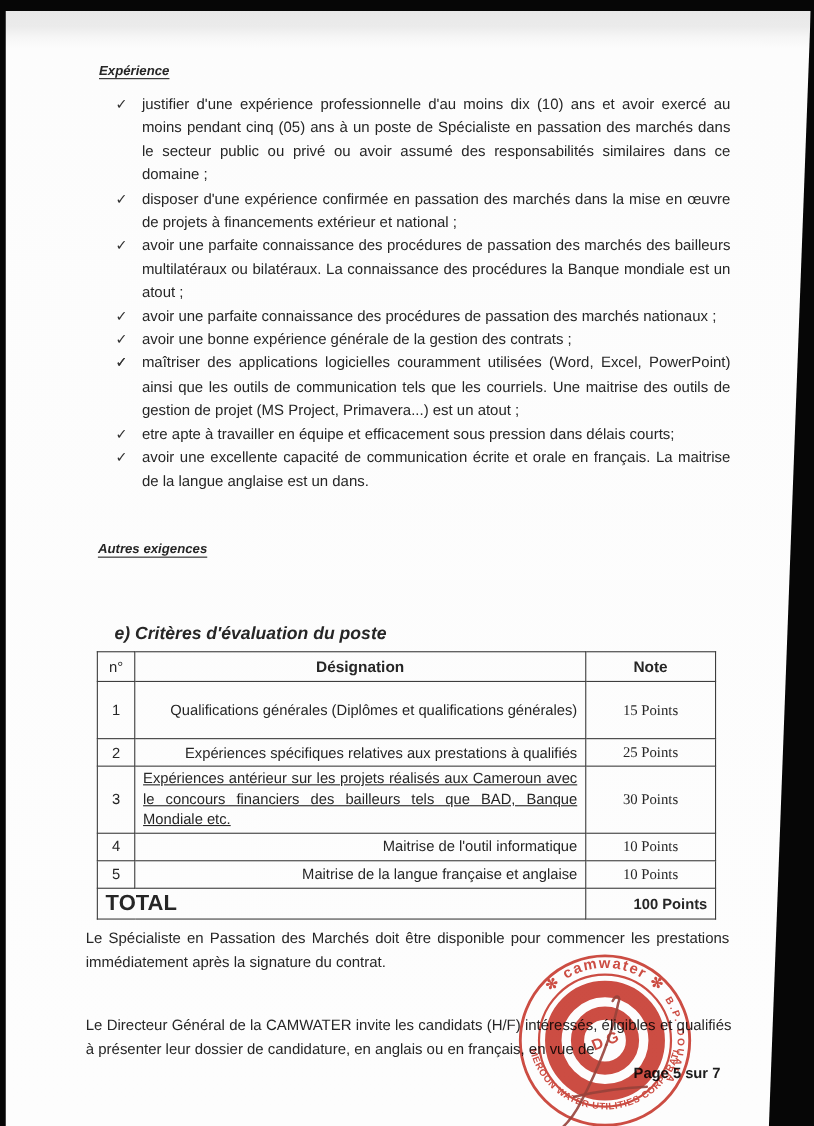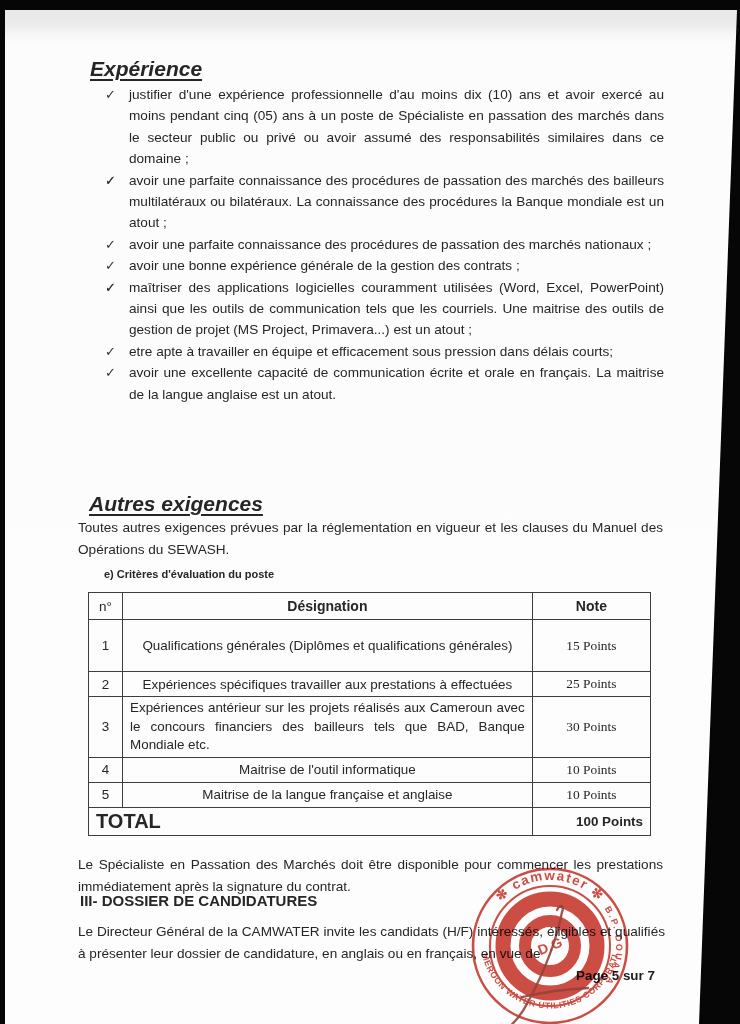--- a/index.html
+++ b/index.html
@@ -2,57 +2,58 @@
 <html><head>
 <meta charset="utf-8">
 <style>
   html,body{margin:0;padding:0;background:#060606;width:740px;height:1024px;overflow:hidden;}
   .canvas{position:relative;width:740px;height:1024px;background:#060606;
           font-family:"Liberation Sans",sans-serif;color:#262626;}
   .page{position:absolute;inset:0;
         clip-path:polygon(5px 10px,737px 10px,699px 1024px,5px 1024px);
         background:linear-gradient(180deg,#e6e6e6 0px,#ebebeb 24px,#f6f6f6 34px,#fcfcfc 44px,#fdfdfd 100%);}
   .abs{position:absolute;}
-  .h-italic{font-style:italic;font-weight:600;font-size:21px;
+  .h-italic{font-style:italic;font-weight:600;font-size:12px;
             text-decoration:underline;text-underline-offset:3px;}
   .body-text{font-size:13.6px;line-height:21.5px;text-align:justify;}
   .list{font-size:13.6px;line-height:21.4px;}
   .list-item{position:relative;padding-left:25px;text-align:justify;}
   .check{position:absolute;left:1px;top:0;font-size:13px;color:#333;}
-  .bold-h{font-weight:700;font-size:11px;}
+  .bold-h{font-weight:700;font-size:16px;font-style:italic;}
   table.eval{border-collapse:collapse;width:563px;font-size:13.4px;table-layout:fixed;}
   table.eval td,table.eval th{border:1px solid #3e3e3e;padding:2px 7px;vertical-align:middle;}
   table.eval{border:1.5px solid #303030;}
   th.hdr{font-weight:700;text-align:center;font-size:14px;margin-top:25px;}
   th.hdr-num{font-weight:400;text-align:center;font-size:13.5px;}
   td.num{text-align:center;}
   td.note{text-align:center;font-family:Liberation Serif, serif;}
-  td.desig{text-align:center;}
+  td.desig{text-align:right;}
   td.desig-tall{line-height:26px;}
-  td.desig-tight{line-height:18.5px;text-align:justify;padding-top:3px;padding-bottom:3px;}
+  td.desig-tight{line-height:18.5px;text-align:justify;padding-top:3px;padding-bottom:3px;text-decoration:underline;}
   td.total-lbl{font-weight:700;font-size:20px;}
   td.total-note{text-align:right;font-weight:700;}
   .footer{font-size:13.4px;font-weight:600;color:#1d1d1d;}
   .stamp{mix-blend-mode:multiply;opacity:.9;}
 </style>
 </head>
 <body>
 
 <div class="canvas">
   <div class="page">
 
     <div class="abs h-italic" style="left:90px;top:57px;">Expérience</div>
 
     <div class="abs list" style="left:104px;top:84px;width:560px;">
       <div class="list-item">
         <span class="check">✓</span>
         <span>justifier d'une expérience professionnelle d'au moins dix (10) ans et avoir exercé au moins pendant cinq (05) ans à un poste de Spécialiste en passation des marchés dans le secteur public ou privé ou avoir assumé des responsabilités similaires dans ce domaine ;</span>
       </div>
       <div class="list-item">
         <span class="check">✓</span>
+        <span>disposer d'une expérience confirmée en passation des marchés dans la mise en œuvre de projets à financements extérieur et national ;</span>
       </div>
       <div class="list-item">
         <span class="check">✓</span>
         <span>avoir une parfaite connaissance des procédures de passation des marchés des bailleurs multilatéraux ou bilatéraux. La connaissance des procédures la Banque mondiale est un atout ;</span>
       </div>
       <div class="list-item">
         <span class="check">✓</span>
         <span>avoir une parfaite connaissance des procédures de passation des marchés nationaux ;</span>
       </div>
       <div class="list-item">
@@ -65,27 +66,26 @@
       <div class="list-item">
         <span class="check">✓</span>
         <span>maîtriser des applications logicielles couramment utilisées (Word, Excel, PowerPoint) ainsi que les outils de communication tels que les courriels. Une maitrise des outils de gestion de projet (MS Project, Primavera...) est un atout ;</span>
       </div>
       <div class="list-item">
         <span class="check">✓</span>
         <span>etre apte à travailler en équipe et efficacement sous pression dans délais courts;</span>
       </div>
       <div class="list-item">
         <span class="check">✓</span>
-        <span>avoir une excellente capacité de communication écrite et orale en français. La maitrise de la langue anglaise est un atout.</span>
+        <span>avoir une excellente capacité de communication écrite et orale en français. La maitrise de la langue anglaise est un dans.</span>
       </div>
     </div>
 
     <div class="abs h-italic" style="left:89px;top:492px;">Autres exigences</div>
 
-    <div class="abs body-text" style="left:78px;top:517px;width:585px;">Toutes autres exigences prévues par la réglementation en vigueur et les clauses du Manuel des Opérations du SEWASH.</div>
 
     <div class="abs bold-h" style="left:104px;top:568px;">e) Critères d'évaluation du poste</div>
 
     <table class="eval abs" style="left:88px;top:592px;">
       <colgroup>
           <col style="width:34px">
           <col style="width:409px">
           <col style="width:118px">
         </colgroup>
       <tbody>
@@ -94,21 +94,21 @@
         <th class="hdr">Désignation</th>
         <th class="hdr">Note</th>
       </tr>
       <tr style="height:52px">
         <td class="num">1</td>
         <td class="desig desig-tall">Qualifications générales (Diplômes et qualifications générales)</td>
         <td class="note">15 Points</td>
       </tr>
       <tr style="height:25px">
         <td class="num">2</td>
-        <td class="desig">Expériences spécifiques travailler aux prestations à effectuées</td>
+        <td class="desig">Expériences spécifiques relatives aux prestations à qualifiés</td>
         <td class="note">25 Points</td>
       </tr>
       <tr style="height:55px">
         <td class="num">3</td>
         <td class="desig desig-tight">Expériences antérieur sur les projets réalisés aux Cameroun avec le concours financiers des bailleurs tels que BAD, Banque Mondiale etc.</td>
         <td class="note">30 Points</td>
       </tr>
       <tr style="height:25px">
         <td class="num">4</td>
         <td class="desig">Maitrise de l'outil informatique</td>
@@ -119,23 +119,22 @@
         <td class="desig">Maitrise de la langue française et anglaise</td>
         <td class="note">10 Points</td>
       </tr>
       <tr style="height:26px">
         <td colspan="2" class="total-lbl">TOTAL</td>
         <td class="total-note">100 Points</td>
       </tr>
     </tbody>
       </table>
 
-    <div class="abs body-text" style="left:78px;top:842px;width:585px;margin-top:12px;">Le Spécialiste en Passation des Marchés doit être disponible pour commencer les prestations immédiatement après la signature du contrat.</div>
+    <div class="abs body-text" style="left:78px;top:842px;width:585px;">Le Spécialiste en Passation des Marchés doit être disponible pour commencer les prestations immédiatement après la signature du contrat.</div>
 
-    <div class="abs" style="left:80px;top:892px;font-weight:700;font-size:15px;">III- DOSSIER DE CANDIDATURES</div>
 
     <div class="abs body-text" style="left:78px;top:921px;width:587px;">Le Directeur Général de la CAMWATER invite les candidats (H/F) intéressés, éligibles et qualifiés à présenter leur dossier de candidature, en anglais ou en français, en vue de</div>
 
     <div class="abs footer" style="left:576px;top:968px;">Page 5 sur 7</div>
 
     <svg class="abs stamp" style="left:464px;top:860px;" width="172" height="172" viewBox="0 0 172 172">
       <g fill="none" stroke="#c9392e">
         <circle cx="86" cy="86" r="77" stroke-width="2.6"></circle>
         <circle cx="86" cy="86" r="60" stroke-width="2"></circle>
         <circle cx="86" cy="86" r="47" stroke-width="15"></circle>

